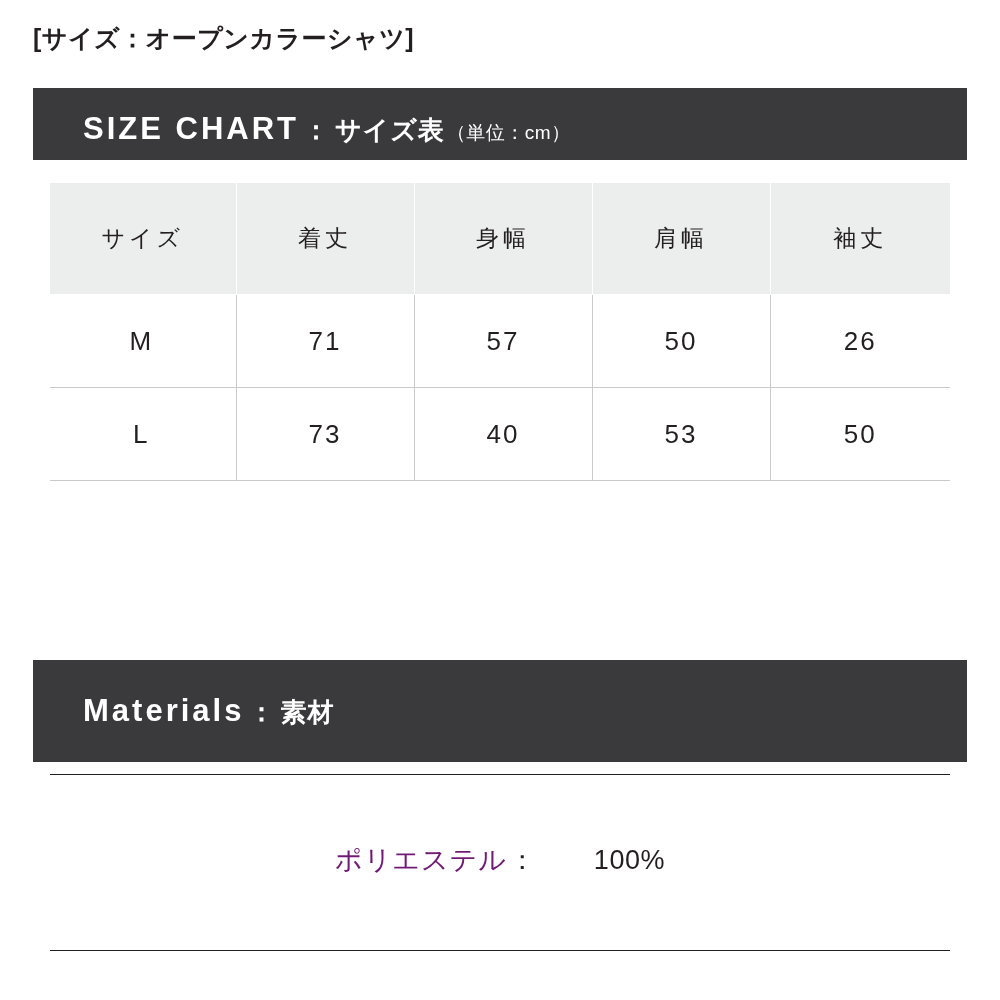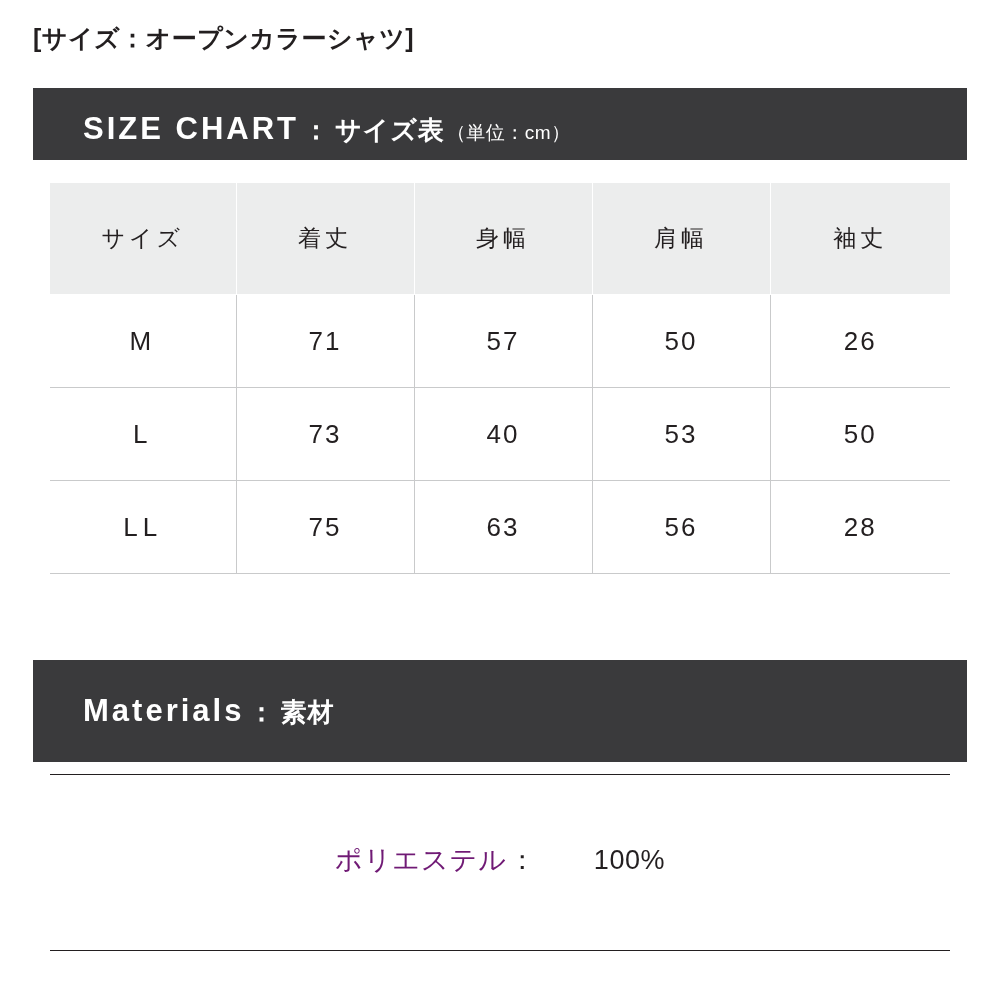--- a/index.html
+++ b/index.html
@@ -218,27 +218,20 @@
         <td>50</td>
         <td>26</td>
       </tr>
       <tr>
         <td class="sizename">L</td>
         <td>73</td>
         <td>40</td>
         <td>53</td>
         <td>50</td>
       </tr>
-      <tr>
-        <td class="sizename">LL</td>
-        <td>75</td>
-        <td>63</td>
-        <td>56</td>
-        <td>28</td>
-      </tr>
     </tbody>
   </table>
 
 
   <div class="banner" id="materials-banner">
     <div class="banner-inner">
       <span class="banner-lead">Materials</span>
       <span class="banner-colon">：</span>
       <span class="banner-sub">素材</span>
     </div>

